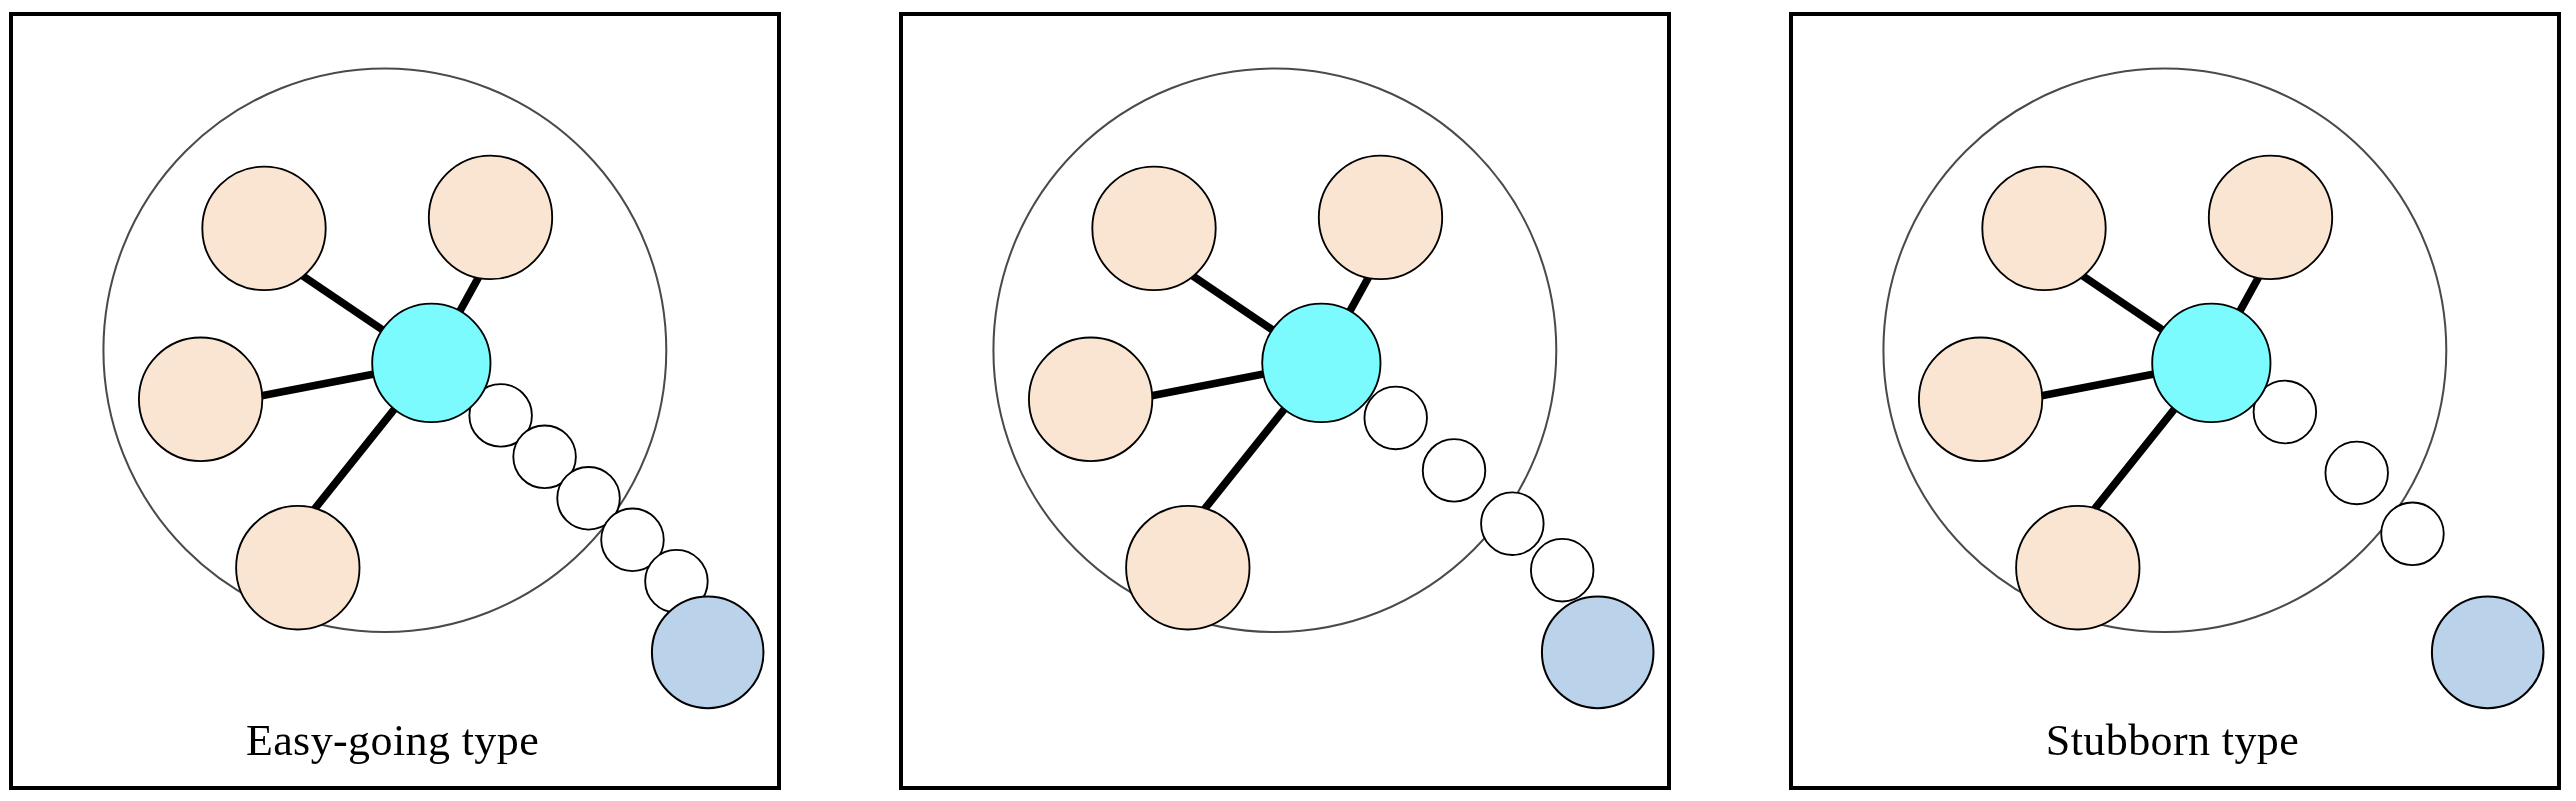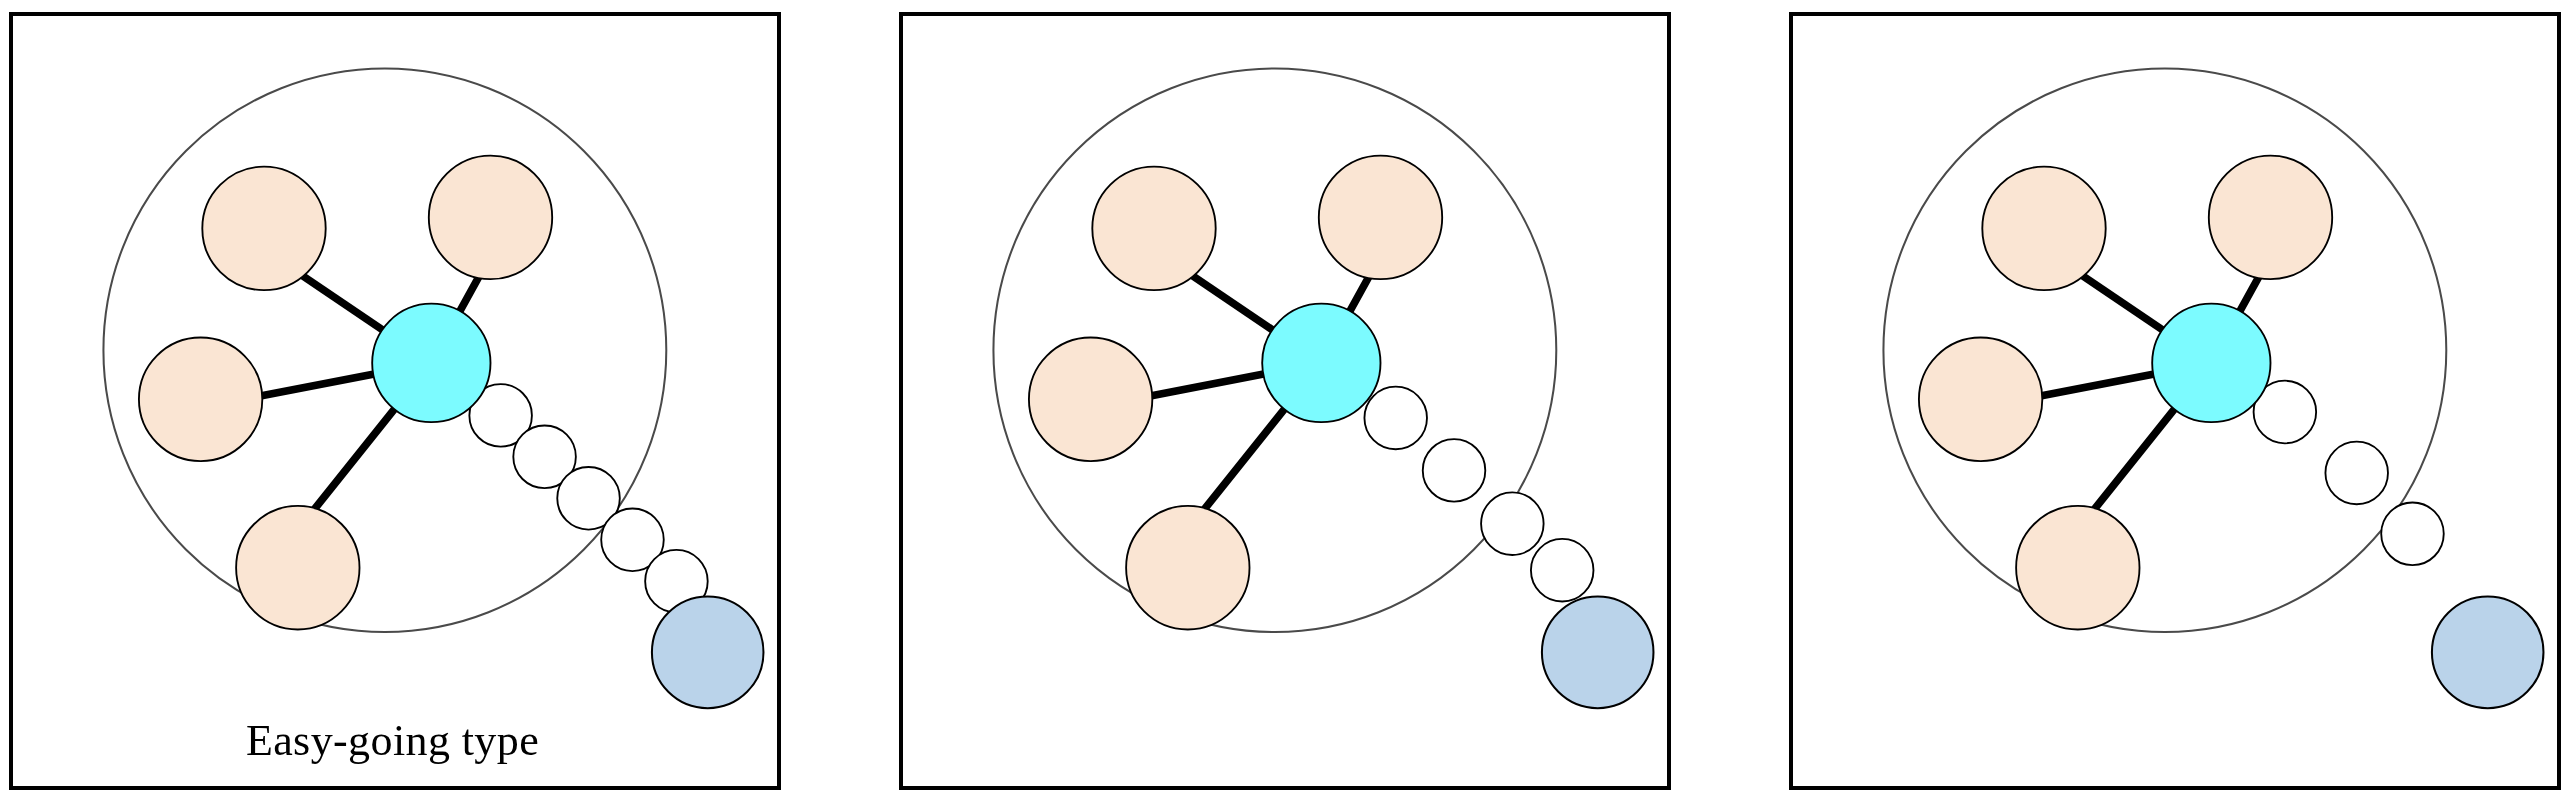--- a/index.html
+++ b/index.html
@@ -144,17 +144,18 @@
           <circle cx="337" cy="652" r="73" fill="#FAE5D3" stroke="#000000" stroke-width="2.2"></circle>
         </g>
         <g fill="#ffffff" stroke="#000000" stroke-width="2.2">
           <circle cx="582" cy="468" r="37"></circle>
           <circle cx="667" cy="540" r="37"></circle>
           <circle cx="733" cy="612" r="37"></circle>
         </g>
         <circle cx="495" cy="410" r="70" fill="#7CFBFF" stroke="#000000" stroke-width="2.2"></circle>
         <circle cx="822" cy="752" r="66" fill="#BAD3EA" stroke="#000000" stroke-width="2.4"></circle>
       </svg>
+      <div class="panel-label">Stubborn type</div>
     </div>
   </div>
 
 </div>
 
 
 </body></html>

